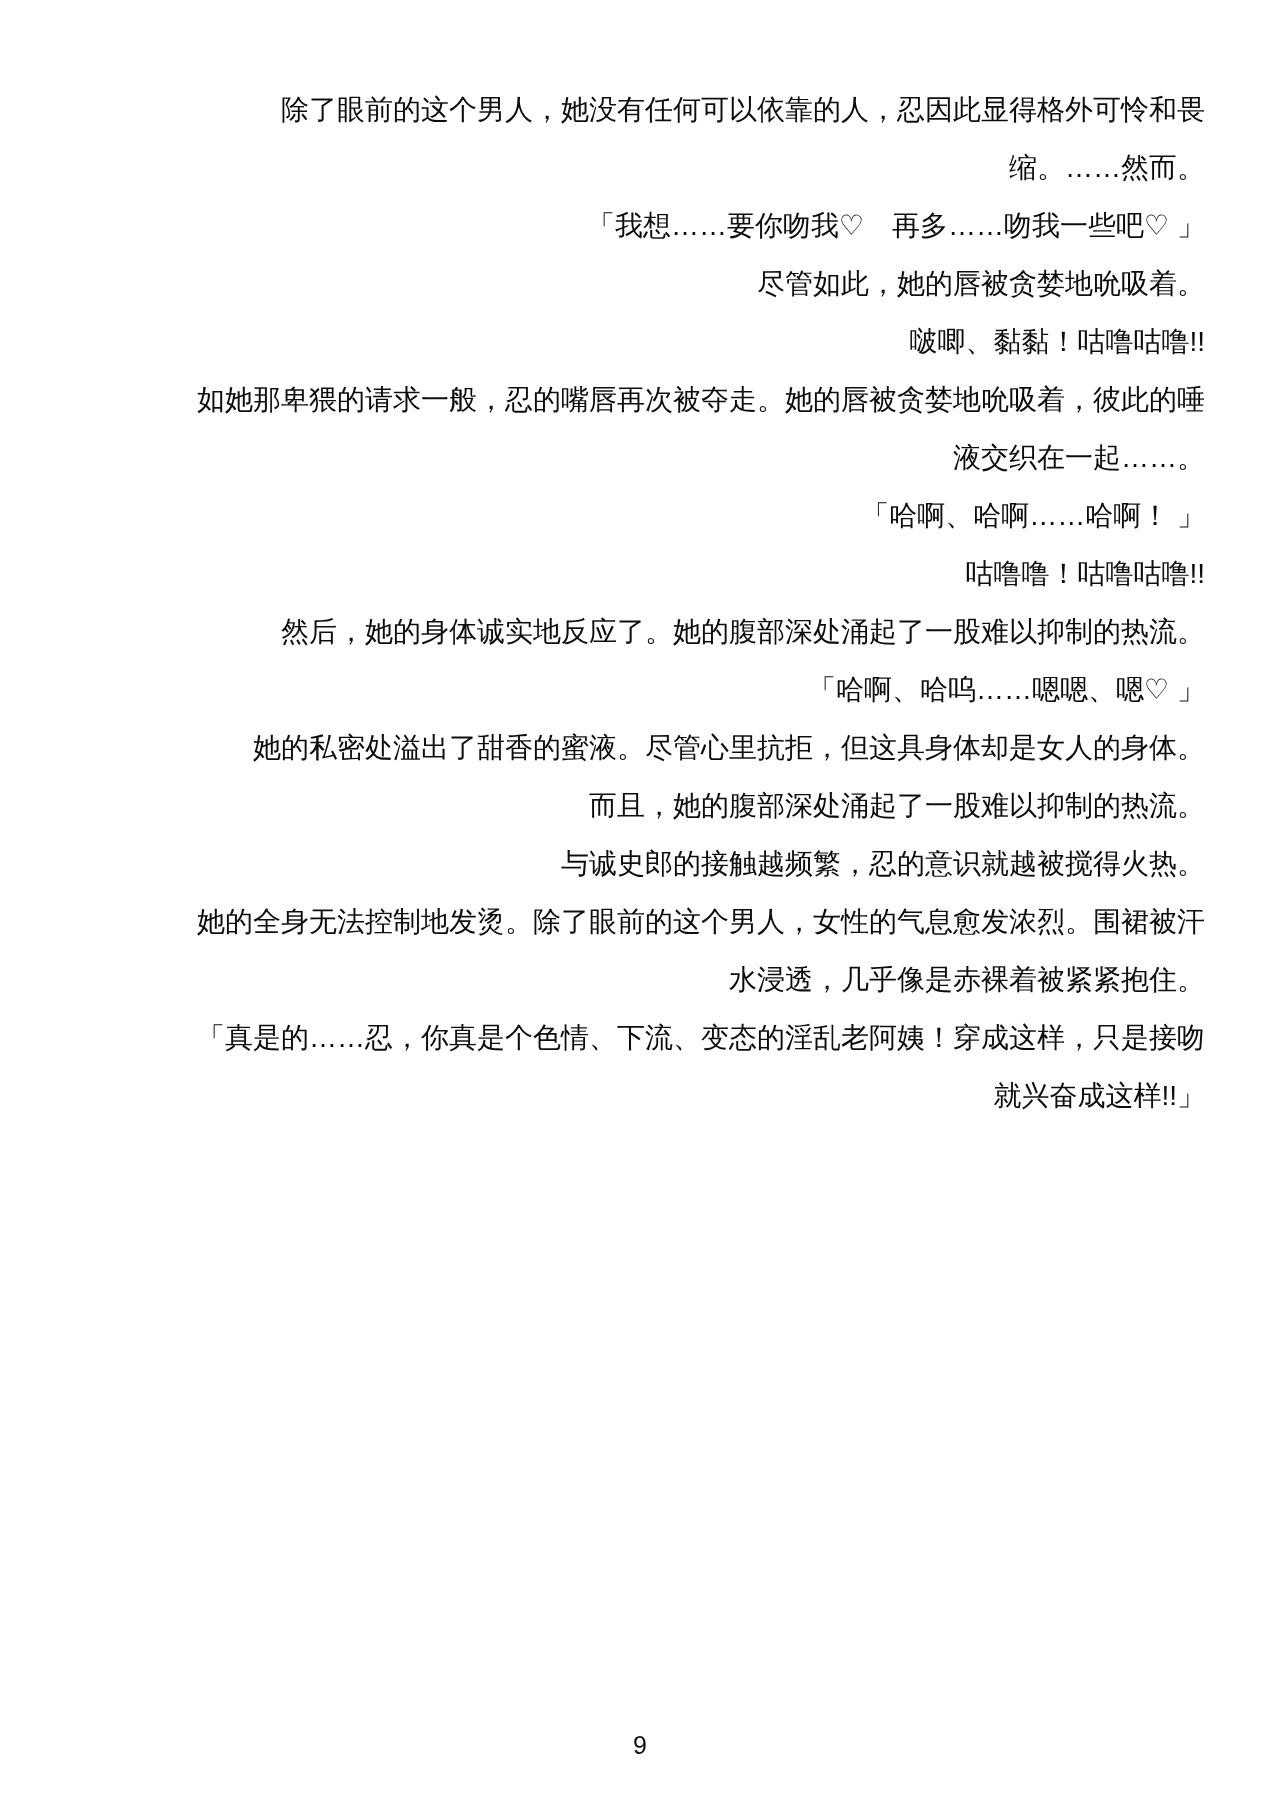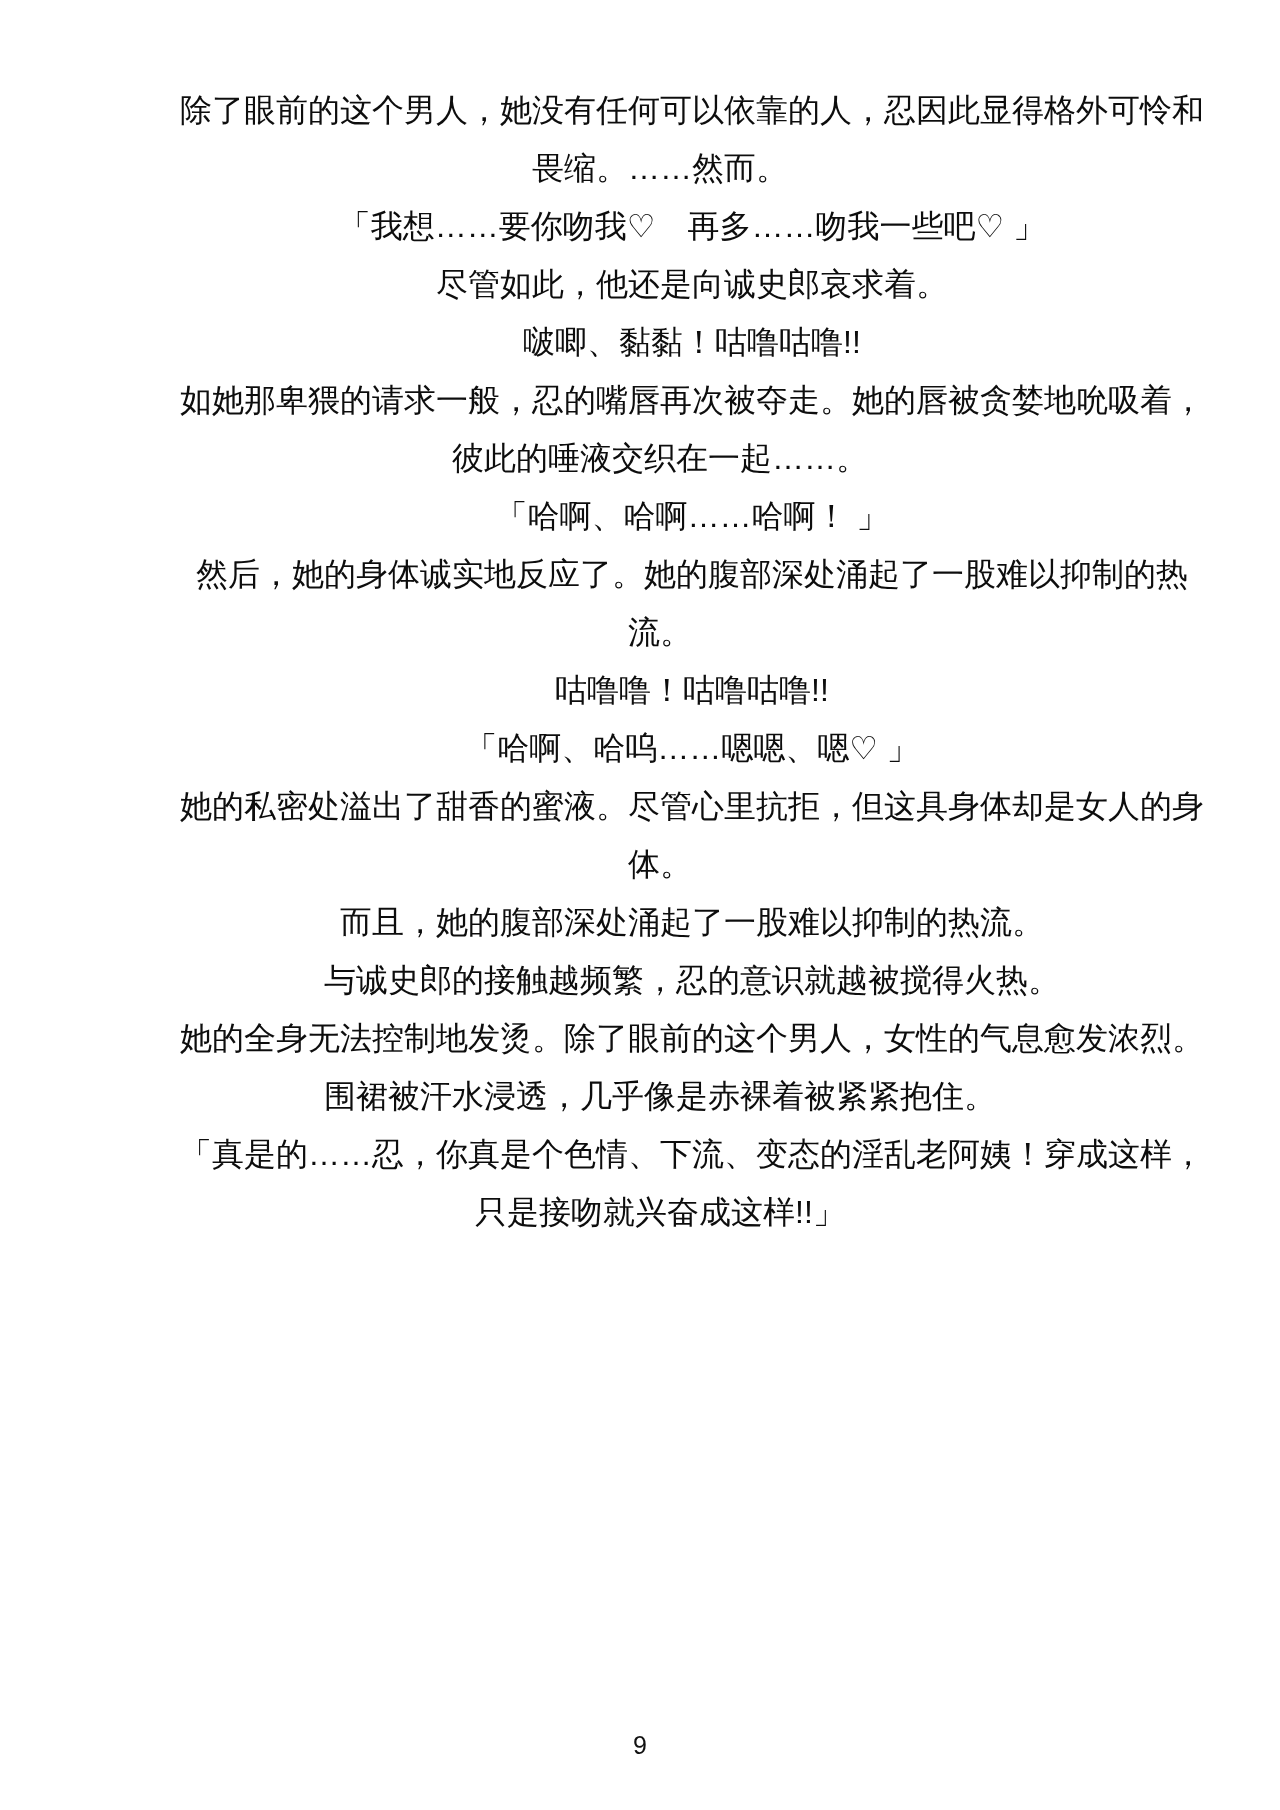--- a/index.html
+++ b/index.html
@@ -15,24 +15,24 @@
     overflow: hidden;
     font-family: "Liberation Sans", "DejaVu Sans", sans-serif;
     color: #0d0d0d;
   }
   .content {
     position: absolute;
     left: 115px;
     top: 0;
     width: 1090px;
     padding-top: 81px;
-    font-size: 32px;
+    font-size: 28px;
     line-height: 58px;
     letter-spacing: 0px;
-    text-align: center;
+    text-align: right;
   }
   .para {
     margin: 0;
     padding: 0;
     text-indent: 2em;
     word-break: break-all;
     overflow-wrap: break-word;
   }
   .page-number {
     position: absolute;
@@ -45,26 +45,26 @@
     color: #111111;
   }
 </style>
 </head>
 <body>
 
 <div class="page">
   <div class="content">
     <p class="para">除了眼前的这个男人，她没有任何可以依靠的人，忍因此显得格外可怜和畏缩。……然而。</p>
     <p class="para">「我想……要你吻我♡　再多……吻我一些吧♡ 」</p>
-    <p class="para">尽管如此，他还是向诚史郎哀求着。</p>
+    <p class="para">尽管如此，她的唇被贪婪地吮吸着。</p>
     <p class="para">啵唧、黏黏！咕噜咕噜!!</p>
     <p class="para">如她那卑猥的请求一般，忍的嘴唇再次被夺走。她的唇被贪婪地吮吸着，彼此的唾液交织在一起……。</p>
     <p class="para">「哈啊、哈啊……哈啊！ 」</p>
+    <p class="para">咕噜噜！咕噜咕噜!!</p>
     <p class="para">然后，她的身体诚实地反应了。她的腹部深处涌起了一股难以抑制的热流。</p>
-    <p class="para">咕噜噜！咕噜咕噜!!</p>
     <p class="para">「哈啊、哈呜……嗯嗯、嗯♡ 」</p>
     <p class="para">她的私密处溢出了甜香的蜜液。尽管心里抗拒，但这具身体却是女人的身体。</p>
     <p class="para">而且，她的腹部深处涌起了一股难以抑制的热流。</p>
     <p class="para">与诚史郎的接触越频繁，忍的意识就越被搅得火热。</p>
     <p class="para">她的全身无法控制地发烫。除了眼前的这个男人，女性的气息愈发浓烈。围裙被汗水浸透，几乎像是赤裸着被紧紧抱住。</p>
     <p class="para">「真是的……忍，你真是个色情、下流、变态的淫乱老阿姨！穿成这样，只是接吻就兴奋成这样!!」</p>
   </div>
   <div class="page-number">9</div>
 </div>
 

